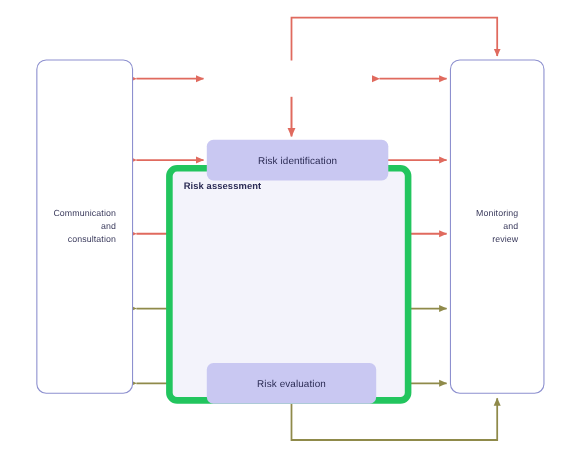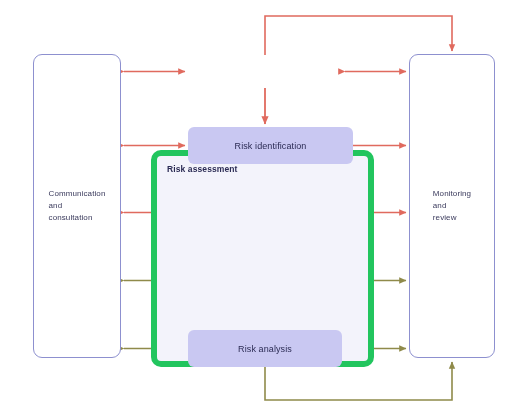--- a/index.html
+++ b/index.html
@@ -34,21 +34,21 @@
     display: flex;
     align-items: center;
     justify-content: center;
     box-sizing: border-box;
     z-index: 3;
   }
   .side-panel-label {
     font-size: 8px;
     line-height: 12px;
     color: #3a3a5c;
-    text-align: left;
+    text-align: right;
     letter-spacing: 0.1px;
   }
   #panel-left  { left: 33px;  top: 54px; width: 88px; height: 304px; }
   #panel-right { left: 409px; top: 54px; width: 86px; height: 304px; }
 
   
   #risk-assessment-group {
     position: absolute;
     left: 151px;
     top: 102px;
@@ -158,16 +158,16 @@
   </div>
 
 
   <div id="box-identify" class="process-box">
     <span class="process-box-label">Risk identification</span>
   </div>
 
 
 
   <div id="box-treatment" class="process-box">
-    <span class="process-box-label">Risk analysis</span>
+    <span class="process-box-label">Risk evaluation</span>
   </div>
 
 </div>
 
 </body></html>

